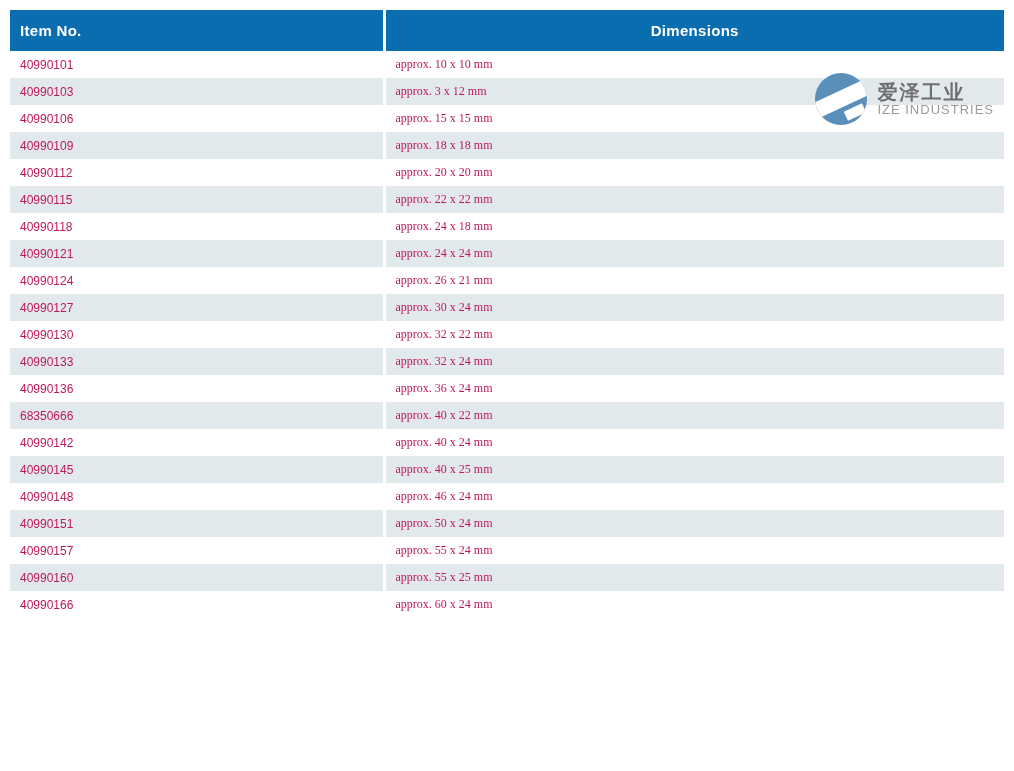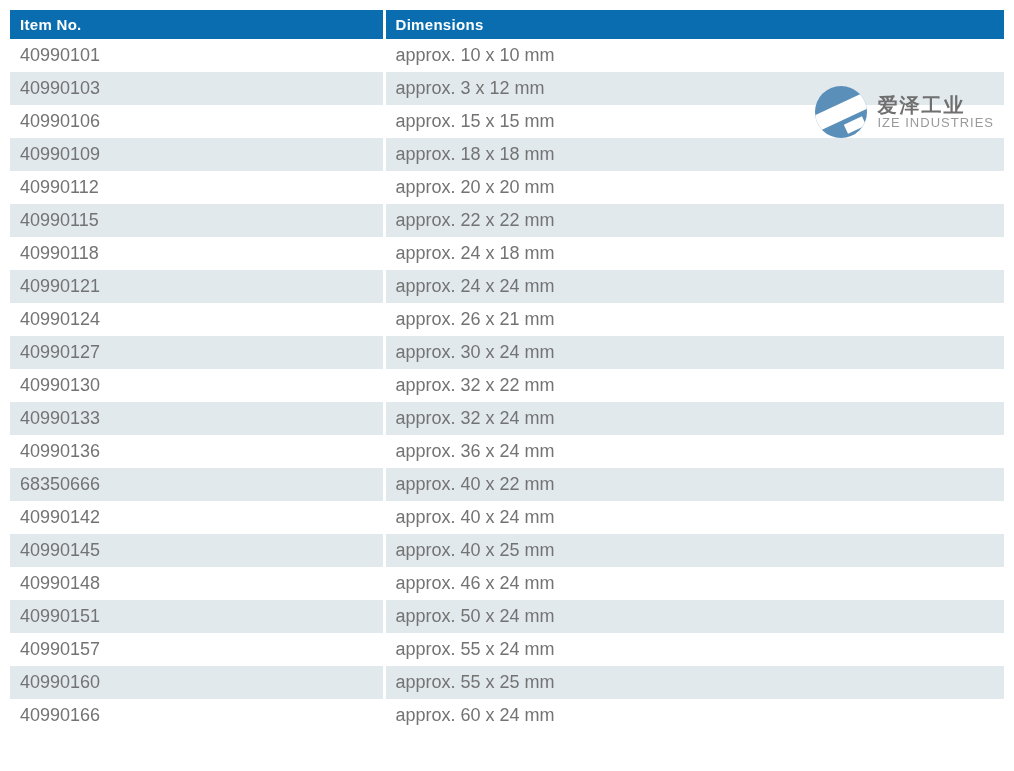--- a/index.html
+++ b/index.html
@@ -13,43 +13,43 @@
   }
   table {
     width: 994px;
     border-collapse: collapse;
     table-layout: fixed;
   }
   th {
     background: #0a6db0;
     color: #ffffff;
     text-align: left;
-    padding: 6px 10px;
+    padding: 12px 10px;
     font-weight: 600;
     font-size: 15px;
     border-right: 3px solid #ffffff;
     font-family: "Arial Narrow", Arial, sans-serif;
     letter-spacing: 0.3px;
   }
-  th:last-child { border-right: none; }
+  th:last-child { border-right: none; text-align: center; }
   td {
     padding: 6px 10px;
-    font-size: 18px;
-    color: #737373;
+    font-size: 12px;
+    color: #be185d;
     border-right: 3px solid #ffffff;
   }
-  td:last-child { border-right: none; }
+  td:last-child { border-right: none; font-family: Liberation Serif, serif; }
   tbody tr:nth-child(even) td { background: #e2e9ed; }
   tbody tr:nth-child(odd)  td { background: #ffffff; }
   col.col-item { width: 374px; }
   col.col-dim  { width: 620px; }
 
   .watermark {
     position: absolute;
-    top: 86px;
+    top: 73px;
     right: 20px;
     display: flex;
     align-items: center;
     gap: 10px;
     pointer-events: none;
   }
   .wm-icon {
     width: 52px;
     height: 52px;
     border-radius: 50%;

